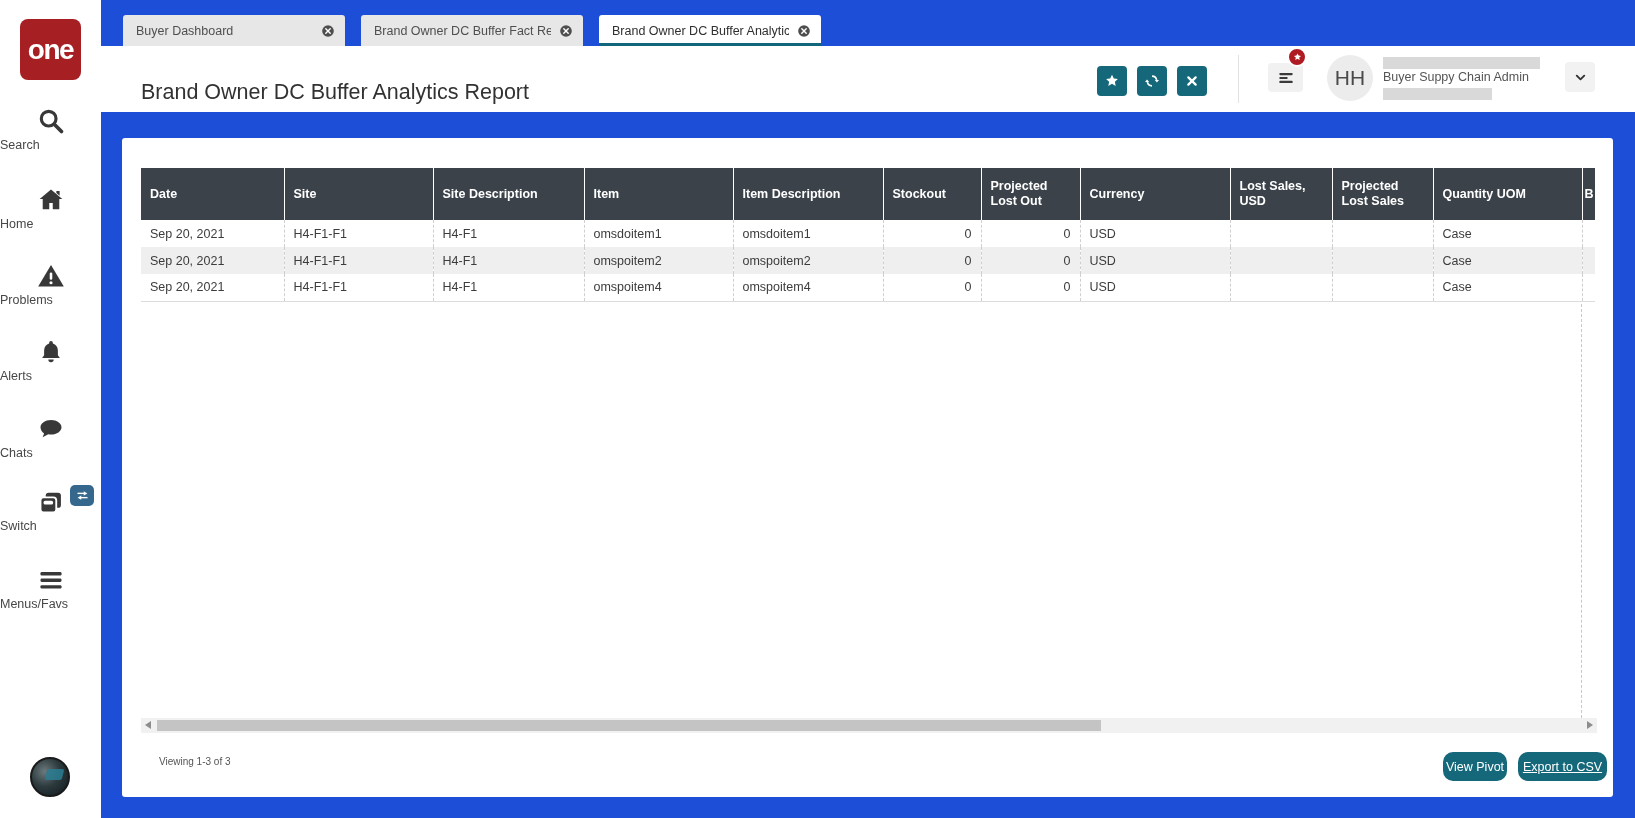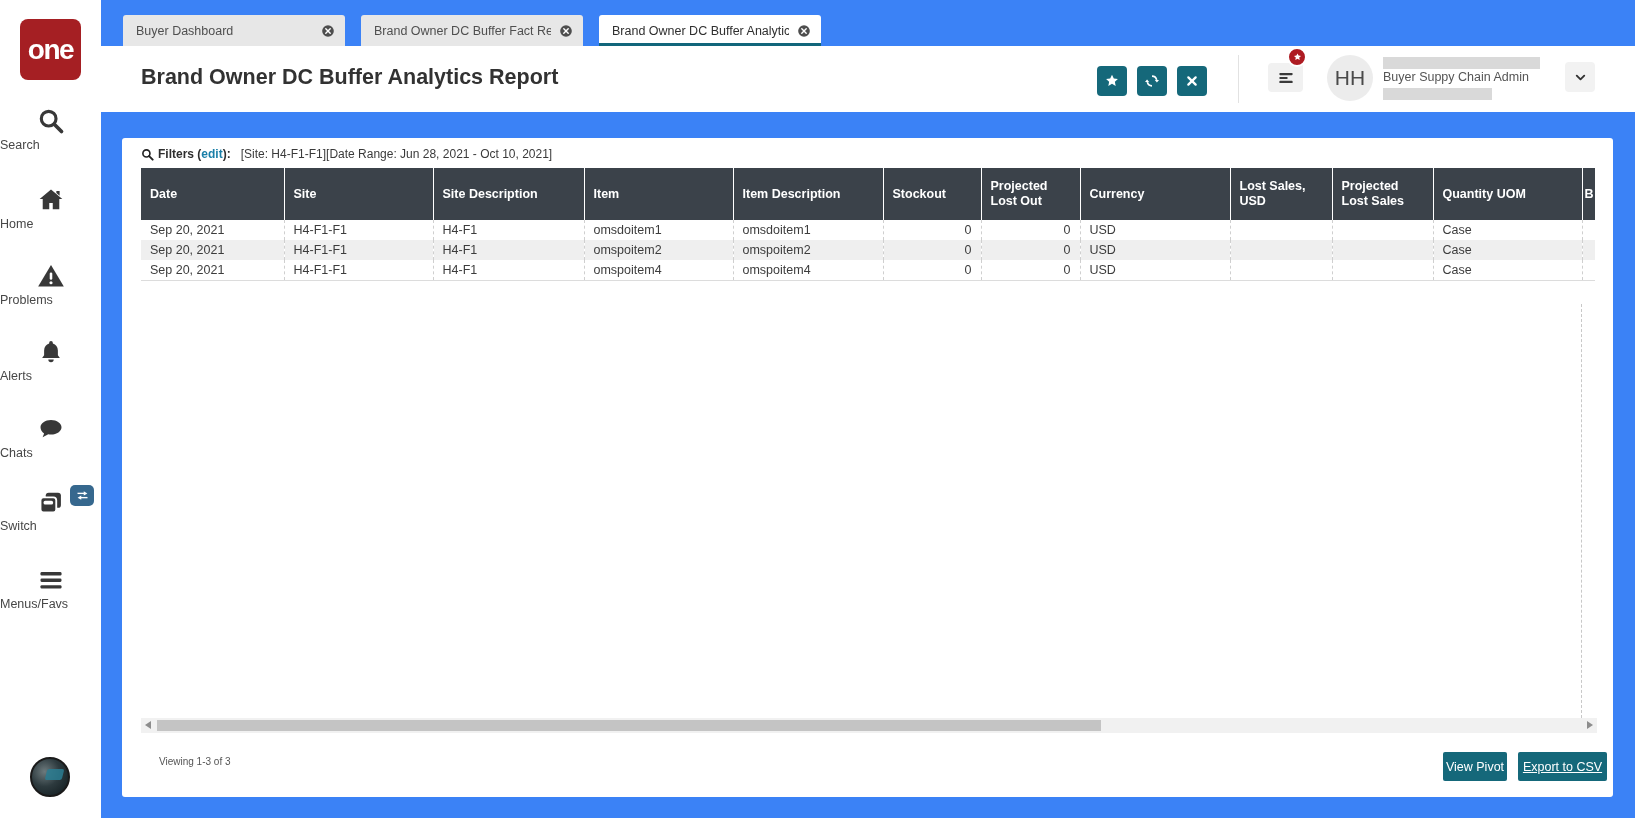--- a/index.html
+++ b/index.html
@@ -1,17 +1,17 @@
 <!DOCTYPE html>
 <html><head>
 <meta charset="utf-8">
 <style>
   * { margin:0; padding:0; box-sizing:border-box; }
   body { background:#e9e9e9; font-family:"Liberation Sans","DejaVu Sans",sans-serif; }
-  .screen { position:relative; width:1635px; height:818px; background:#3b82f6; overflow:hidden; }
+  .screen { position:relative; width:1635px; height:818px; background:#1d4ed8; overflow:hidden; }
 
   
   .sidebar { position:absolute; left:0; top:0; width:101px; height:818px; background:#ffffff; }
   .logo { position:absolute; left:20px; top:19px; width:61px; height:61px; background:#a51f23;
           border-radius:8px; color:#fff; display:flex; align-items:center; justify-content:center;
           font-size:28px; font-weight:bold; letter-spacing:-1.5px; cursor:pointer; }
   .side-item { position:absolute; left:0; width:101px; color:#474747; cursor:pointer; }
   .side-item .ic { display:block; margin:0 auto 3px auto; width:28px; height:28px; }
   .side-item .lbl { font-size:12.5px; color:#474747; display:block; }
   .switch-badge { position:absolute; left:70px; top:485px; width:24px; height:21px; background:#36688e;
@@ -27,21 +27,21 @@
   .tab { position:relative; width:222px; height:31px; background:#e7e7e7; border-radius:3px 3px 0 0;
          display:flex; align-items:center; padding:0 10px 0 13px; cursor:pointer; }
   .tab .tlabel { flex:1; font-size:12.5px; color:#4f4f4f; white-space:nowrap; overflow:hidden; }
   .tab.active { background:#ffffff; }
   .tab.active .tlabel { color:#2f2f2f; }
   .tab .underline { position:absolute; left:0; right:0; bottom:0; height:3px; background:#11667b; }
   .tab-close { width:14px; height:14px; margin-left:8px; flex:none; cursor:pointer; }
 
   
   .header { position:absolute; left:101px; top:46px; width:1534px; height:66px; background:#ffffff; }
-  .page-title { position:absolute; left:40px; top:19px; font-size:21.5px; font-weight:bold; color:#323232; }
+  .page-title { position:absolute; left:40px; top:34px; font-size:21.5px; font-weight:normal; color:#323232; }
   .act-btn { position:absolute; top:20px; width:30px; height:30px; background:#15687a; border:none;
              border-radius:4px; display:flex; align-items:center; justify-content:center; cursor:pointer; }
   .act-btn svg { width:16px; height:16px; }
   .hdr-divider { position:absolute; left:1137px; top:9px; width:1px; height:48px; background:#e2e2e2; }
   .menu-btn { position:absolute; left:1167px; top:17px; width:35px; height:29px; background:#f1f1f1;
               border:none; border-radius:4px; display:flex; align-items:center; justify-content:center; cursor:pointer; }
   .menu-badge { position:absolute; left:1186px; top:1px; width:20px; height:20px; background:#ae1b22;
                 border-radius:50%; border:2px solid #fff; display:flex; align-items:center; justify-content:center; }
   .hh-avatar { position:absolute; left:1226px; top:9px; width:46px; height:46px; border-radius:50%;
                background:#ececec; display:flex; align-items:center; justify-content:center;
@@ -60,21 +60,21 @@
   .filters svg { width:13px; height:13px; margin-right:4px; }
   .filters .fbold { font-weight:bold; color:#2e2e2e; }
   .filters .fedit { color:#1a7fa8; cursor:pointer; font-weight:bold; }
   .filters .fsummary { margin-left:10px; color:#3a3a3a; }
 
   table.grid { position:absolute; left:19px; top:30px; width:1454px; border-collapse:collapse; table-layout:fixed; }
   table.grid th { background:#3b424a; color:#fff; font-size:12.5px; font-weight:bold; text-align:left;
                   padding:6px 9px; height:52px; vertical-align:middle; line-height:1.2;
                   border-right:1px solid #ffffff; overflow:hidden; white-space:normal; cursor:pointer; }
   table.grid th:last-child { border-right:none; padding:6px 2px; }
-  table.grid td { font-size:12.5px; color:#3c3c3c; height:20px; padding:0 9px;
+  table.grid td { font-size:12.5px; color:#3c3c3c; height:27px; padding:0 9px;
                   border-right:1px dashed #cfcfcf; white-space:nowrap; overflow:hidden; }
   table.grid td:last-child { border-right:none; }
   table.grid tbody tr:nth-child(even) { background:#efefef; }
   table.grid tbody tr:last-child td { border-bottom:1px solid #dcdcdc; }
   table.grid td.num { text-align:right; }
   table.grid th:nth-child(1){width:143px;} table.grid th:nth-child(2){width:149px;margin-top:10px;}
   table.grid th:nth-child(3){width:151px;} table.grid th:nth-child(4){width:149px;}
   table.grid th:nth-child(5){width:150px;} table.grid th:nth-child(6){width:98px;}
   table.grid th:nth-child(7){width:99px;}  table.grid th:nth-child(8){width:150px;}
   table.grid th:nth-child(9){width:102px;} table.grid th:nth-child(10){width:101px;}
@@ -86,21 +86,21 @@
   
   .hscroll { position:absolute; left:19px; top:580px; width:1456px; height:15px; background:#f1f1f1; cursor:pointer; }
   .hthumb { position:absolute; left:16px; top:2px; width:944px; height:11px; background:#c4c4c4; cursor:grab; }
   .sb-arrow { position:absolute; top:3px; width:0; height:0; border-top:4.5px solid transparent; border-bottom:4.5px solid transparent; }
   .sb-left  { left:4px;  border-right:6px solid #8d8d8d; }
   .sb-right { right:4px; border-left:6px solid #8d8d8d; }
 
   
   .viewing { position:absolute; left:37px; top:618px; font-size:10px; color:#555; }
   .foot-btn { position:absolute; top:614px; height:29px; background:#15687a; color:#fff; border:none;
-              border-radius:2px; font-size:12.5px; font-family:inherit; cursor:pointer; }
+              border-radius:10px; font-size:12.5px; font-family:inherit; cursor:pointer; }
   .btn-pivot { left:1321px; width:64px; }
   .btn-export { left:1396px; width:89px;text-decoration:underline; }
 </style>
 </head>
 <body>
 
 <div class="screen">
 
   <nav class="sidebar">
     <div class="logo">
@@ -252,30 +252,20 @@
 
     <button class="chevron-btn">
       <svg width="15" height="15" viewBox="0 0 24 24" fill="none" stroke="#333" stroke-width="3" stroke-linecap="round" stroke-linejoin="round">
         <polyline points="6,9 12,15 18,9"></polyline>
       </svg>
     </button>
   </header>
 
   <section class="card">
 
-    <div class="filters">
-      <svg viewBox="0 0 24 24">
-        <circle cx="10" cy="10" r="6.5" fill="none" stroke="#222" stroke-width="3"></circle>
-        <line x1="15" y1="15" x2="21.5" y2="21.5" stroke="#222" stroke-width="3.6" stroke-linecap="round"></line>
-      </svg>
-      <span class="fbold">Filters (</span>
-        <span class="fedit">edit</span>
-        <span class="fbold">):</span>
-      <span class="fsummary">[Site: H4-F1-F1][Date Range: Jun 28, 2021 - Oct 10, 2021]</span>
-    </div>
 
     <table class="grid">
       <thead>
         <tr>
             <th>Date</th>
             <th>Site</th>
             <th>Site Description</th>
             <th>Item</th>
             <th>Item Description</th>
             <th>Stockout</th>

